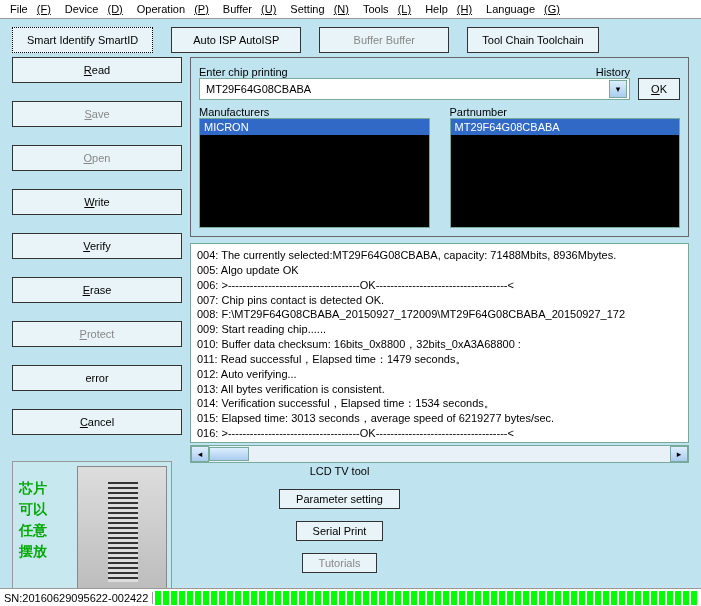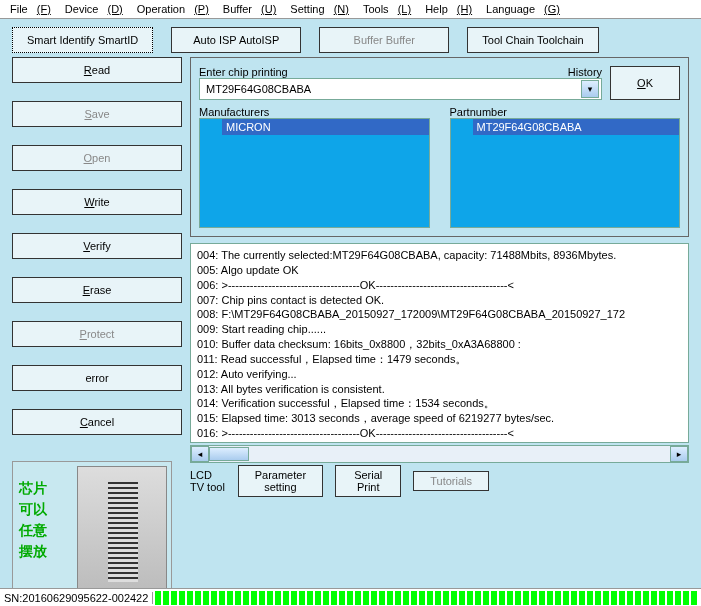--- a/index.html
+++ b/index.html
@@ -14,36 +14,36 @@
 .main { display: flex; padding: 0 12px; gap: 8px; }
 .left { width: 170px; display: flex; flex-direction: column; gap: 16px; }
 .sidebtn { background: #e8f4f8; border: 1px solid #333; padding: 6px 0; text-align: center; cursor: pointer; margin-bottom: 2px; }
 .sidebtn.disabled { color: #888; }
 .photo { margin-top: 8px; width: 160px; height: 140px; background: #c8e8f0; position: relative; border: 1px solid #999; }
 .photo-text { position: absolute; left: 6px; top: 16px; color: #0a0; font-weight: bold; font-size: 14px; line-height: 1.5; }
 .chip-img { position: absolute; right: 4px; top: 4px; width: 90px; height: 130px; background: linear-gradient(#ddd,#bbb); border: 1px solid #888; }
 .chip-pins { position: absolute; left: 30px; top: 15px; width: 30px; height: 100px; background: repeating-linear-gradient(#333 0,#333 2px,#ddd 2px,#ddd 5px); }
 .right { flex: 1; }
 .chipbox { border: 1px solid #666; padding: 8px; background: #bfe4f0; margin-bottom: 6px; }
-.chipbox .row1 { display: flex; gap: 8px; margin-bottom: 4px; }
+.chipbox .row1 { display: flex; align-items: flex-end; gap: 8px; margin-bottom: 4px; }
 .chiplabel { font-size: 11px; }
 .chipselect { flex: 1; border: 1px solid #7a9; background: #fff; height: 22px; display: flex; align-items: center; justify-content: space-between; padding: 0 2px 0 6px; }
 .dropbtn { width: 18px; height: 18px; background: linear-gradient(#ddeeff,#aaccee); border: 1px solid #7a9; text-align: center; font-size: 9px; line-height: 16px; }
-.okbtn { border: 1px solid #333; background: #e8f4f8; padding: 4px 26px; cursor: pointer; }
+.okbtn { border: 1px solid #333; background: #e8f4f8; padding: 4px 12px; cursor: pointer; }
 .lists { display: flex; gap: 20px; margin-top: 6px; }
 .listcol { flex: 1; }
-.listbox { border: 1px solid #7a9; background: #0ea5e9; height: 110px; padding-left: 22px; }
+.listbox { border: 1px solid #7a9; background: #000000; height: 110px; }
 .listitem { background: #3169c6; color: #fff; padding: 2px 4px; }
 .log { border: 1px solid #7a9; background: #fff; height: 200px; padding: 4px 6px; overflow: hidden; line-height: 1.35; }
 .logline { white-space: nowrap; }
 .scrollbar { height: 18px; border: 1px solid #7a9; background: #e8f0f8; margin-top: 2px; display: flex; align-items: center; }
 .scrollbtn { width: 18px; height: 16px; background: linear-gradient(#ddeeff,#aaccee); border: 1px solid #7a9; text-align: center; font-size: 9px; line-height: 14px; }
 .scrolltrack { flex: 1; height: 14px; }
 .scrollthumb { width: 40px; height: 14px; background: linear-gradient(#ddeeff,#aaccee); border: 1px solid #7a9; }
-.bottombar { display: flex; align-items: center; gap: 12px; padding: 2px 200px 2px 0; justify-content: flex-end; }
+.bottombar { display: flex; align-items: center; gap: 12px; padding: 2px 200px 2px 0; justify-content: flex-end; flex-direction: column; }
 .botbtn { border: 1px solid #333; background: #e8f4f8; padding: 3px 16px; cursor: pointer; }
 .botbtn.disabled { color: #888; }
 .bottext { font-size: 11px; }
 .statusbar { position: absolute; bottom: 0; left: 0; right: 0; height: 18px; background: #fff; border-top: 1px solid #999; display: flex; align-items: center; }
 .sn { padding: 0 4px; font-size: 11px; border-right: 1px solid #999; }
 .progress { flex: 1; height: 14px; background: repeating-linear-gradient(90deg,#0f0 0,#0f0 6px,#fff 6px,#fff 8px); margin: 0 2px; }
 </style>
 </head>
 <body>
 

